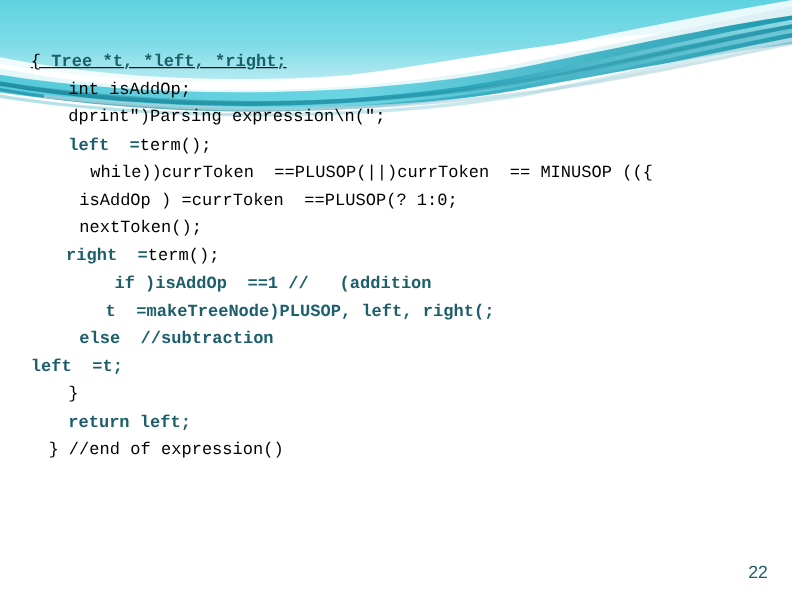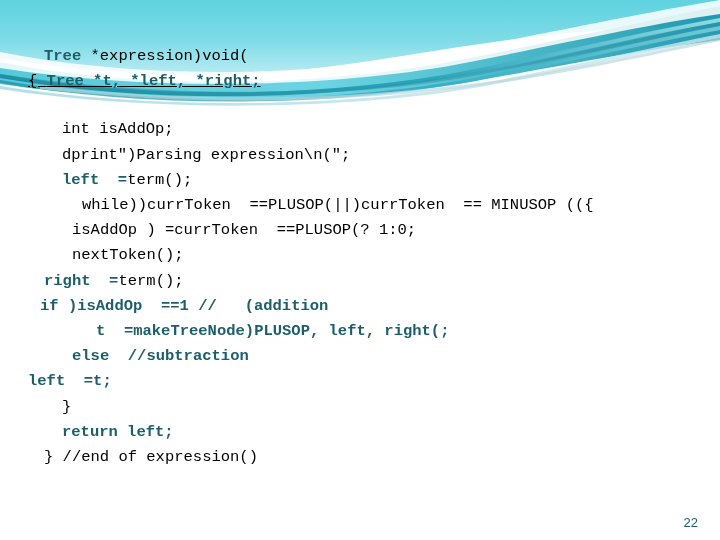--- a/index.html
+++ b/index.html
@@ -64,21 +64,21 @@
     color: #000000;
   }
   
 
   
   .slide-number {
     position: absolute;
     right: 22px;
     bottom: 10px;
     font-family: "Liberation Sans", sans-serif;
-    font-size: 13px;
+    font-size: 16px;
     color: #1c5f6b;
   }
 </style>
 </head>
 <body>
 
 <div class="slide">
 
   <div class="banner">
     <svg viewBox="0 0 720 110" preserveAspectRatio="none">
@@ -121,30 +121,29 @@
                C570,69 650,52 720,38 Z" fill="url(#gFaint)" opacity="0.8"></path>
 
       <path d="M0,74 C160,98 340,98 478,72 C572,54 650,36 720,22 L720,25 C650,39 572,57 478,75
                C340,101 160,101 0,77 Z" fill="#2f93a6" opacity="0.55"></path>
       <path d="M40,86 C200,104 360,100 500,80 C590,66 660,50 720,38 L720,41 C660,53 590,69 500,83
                C360,103 200,107 40,89 Z" fill="#b9d9e0" opacity="0.7"></path>
     </svg>
   </div>
 
   <div class="code-block">
-      <div class="code-line" style="padding-left: 44px;"><span class="seg-b">Tree </span><span class="seg-n">*expression)void(</span></div>
       <div class="code-line" style="padding-left: 28px; text-decoration: underline;"><span class="seg-n">{ </span><span class="seg-b">Tree *t, *left, *right;</span></div>
-      <div class="code-line" style="padding-left: 62px; margin-top: 23px;"><span class="seg-n">int isAddOp;</span></div>
+      <div class="code-line" style="padding-left: 62px;"><span class="seg-n">int isAddOp;</span></div>
       <div class="code-line" style="padding-left: 62px;"><span class="seg-n">dprint")Parsing expression\n(";</span></div>
       <div class="code-line" style="padding-left: 62px;"><span class="seg-b">left  =</span><span class="seg-n">term();</span></div>
       <div class="code-line" style="padding-left: 82px;"><span class="seg-n">while))currToken  ==PLUSOP(||)currToken  == MINUSOP (({</span></div>
       <div class="code-line" style="padding-left: 72px;"><span class="seg-n">isAddOp ) =currToken  ==PLUSOP(? 1:0;</span></div>
       <div class="code-line" style="padding-left: 72px;"><span class="seg-n">nextToken();</span></div>
-      <div class="code-line" style="padding-left: 44px;"><span class="seg-b">right  =</span><span class="seg-n">term();</span></div>
-      <div class="code-line" style="padding-left: 40px;"><span class="seg-b">if )isAddOp  ==1 //   (addition</span></div>
+      <div class="code-line" style="padding-left: 60px;"><span class="seg-b">right  =</span><span class="seg-n">term();</span></div>
+      <div class="code-line" style="padding-left: 104px;"><span class="seg-b">if )isAddOp  ==1 //   (addition</span></div>
       <div class="code-line" style="padding-left: 96px;"><span class="seg-b">t  =makeTreeNode)PLUSOP, left, right(;</span></div>
       <div class="code-line" style="padding-left: 72px;"><span class="seg-b">else  //subtraction</span></div>
       <div class="code-line" style="padding-left: 28px; font-family: Liberation Mono, monospace;"><span class="seg-b">left  =t;</span></div>
       <div class="code-line" style="padding-left: 62px;"><span class="seg-n">}</span></div>
       <div class="code-line" style="padding-left: 62px;"><span class="seg-b">return left;</span></div>
       <div class="code-line" style="padding-left: 44px;"><span class="seg-n">} </span><span class="seg-n">//end of expression()</span></div>
     </div>
 
   <div class="slide-number">22</div>
 

